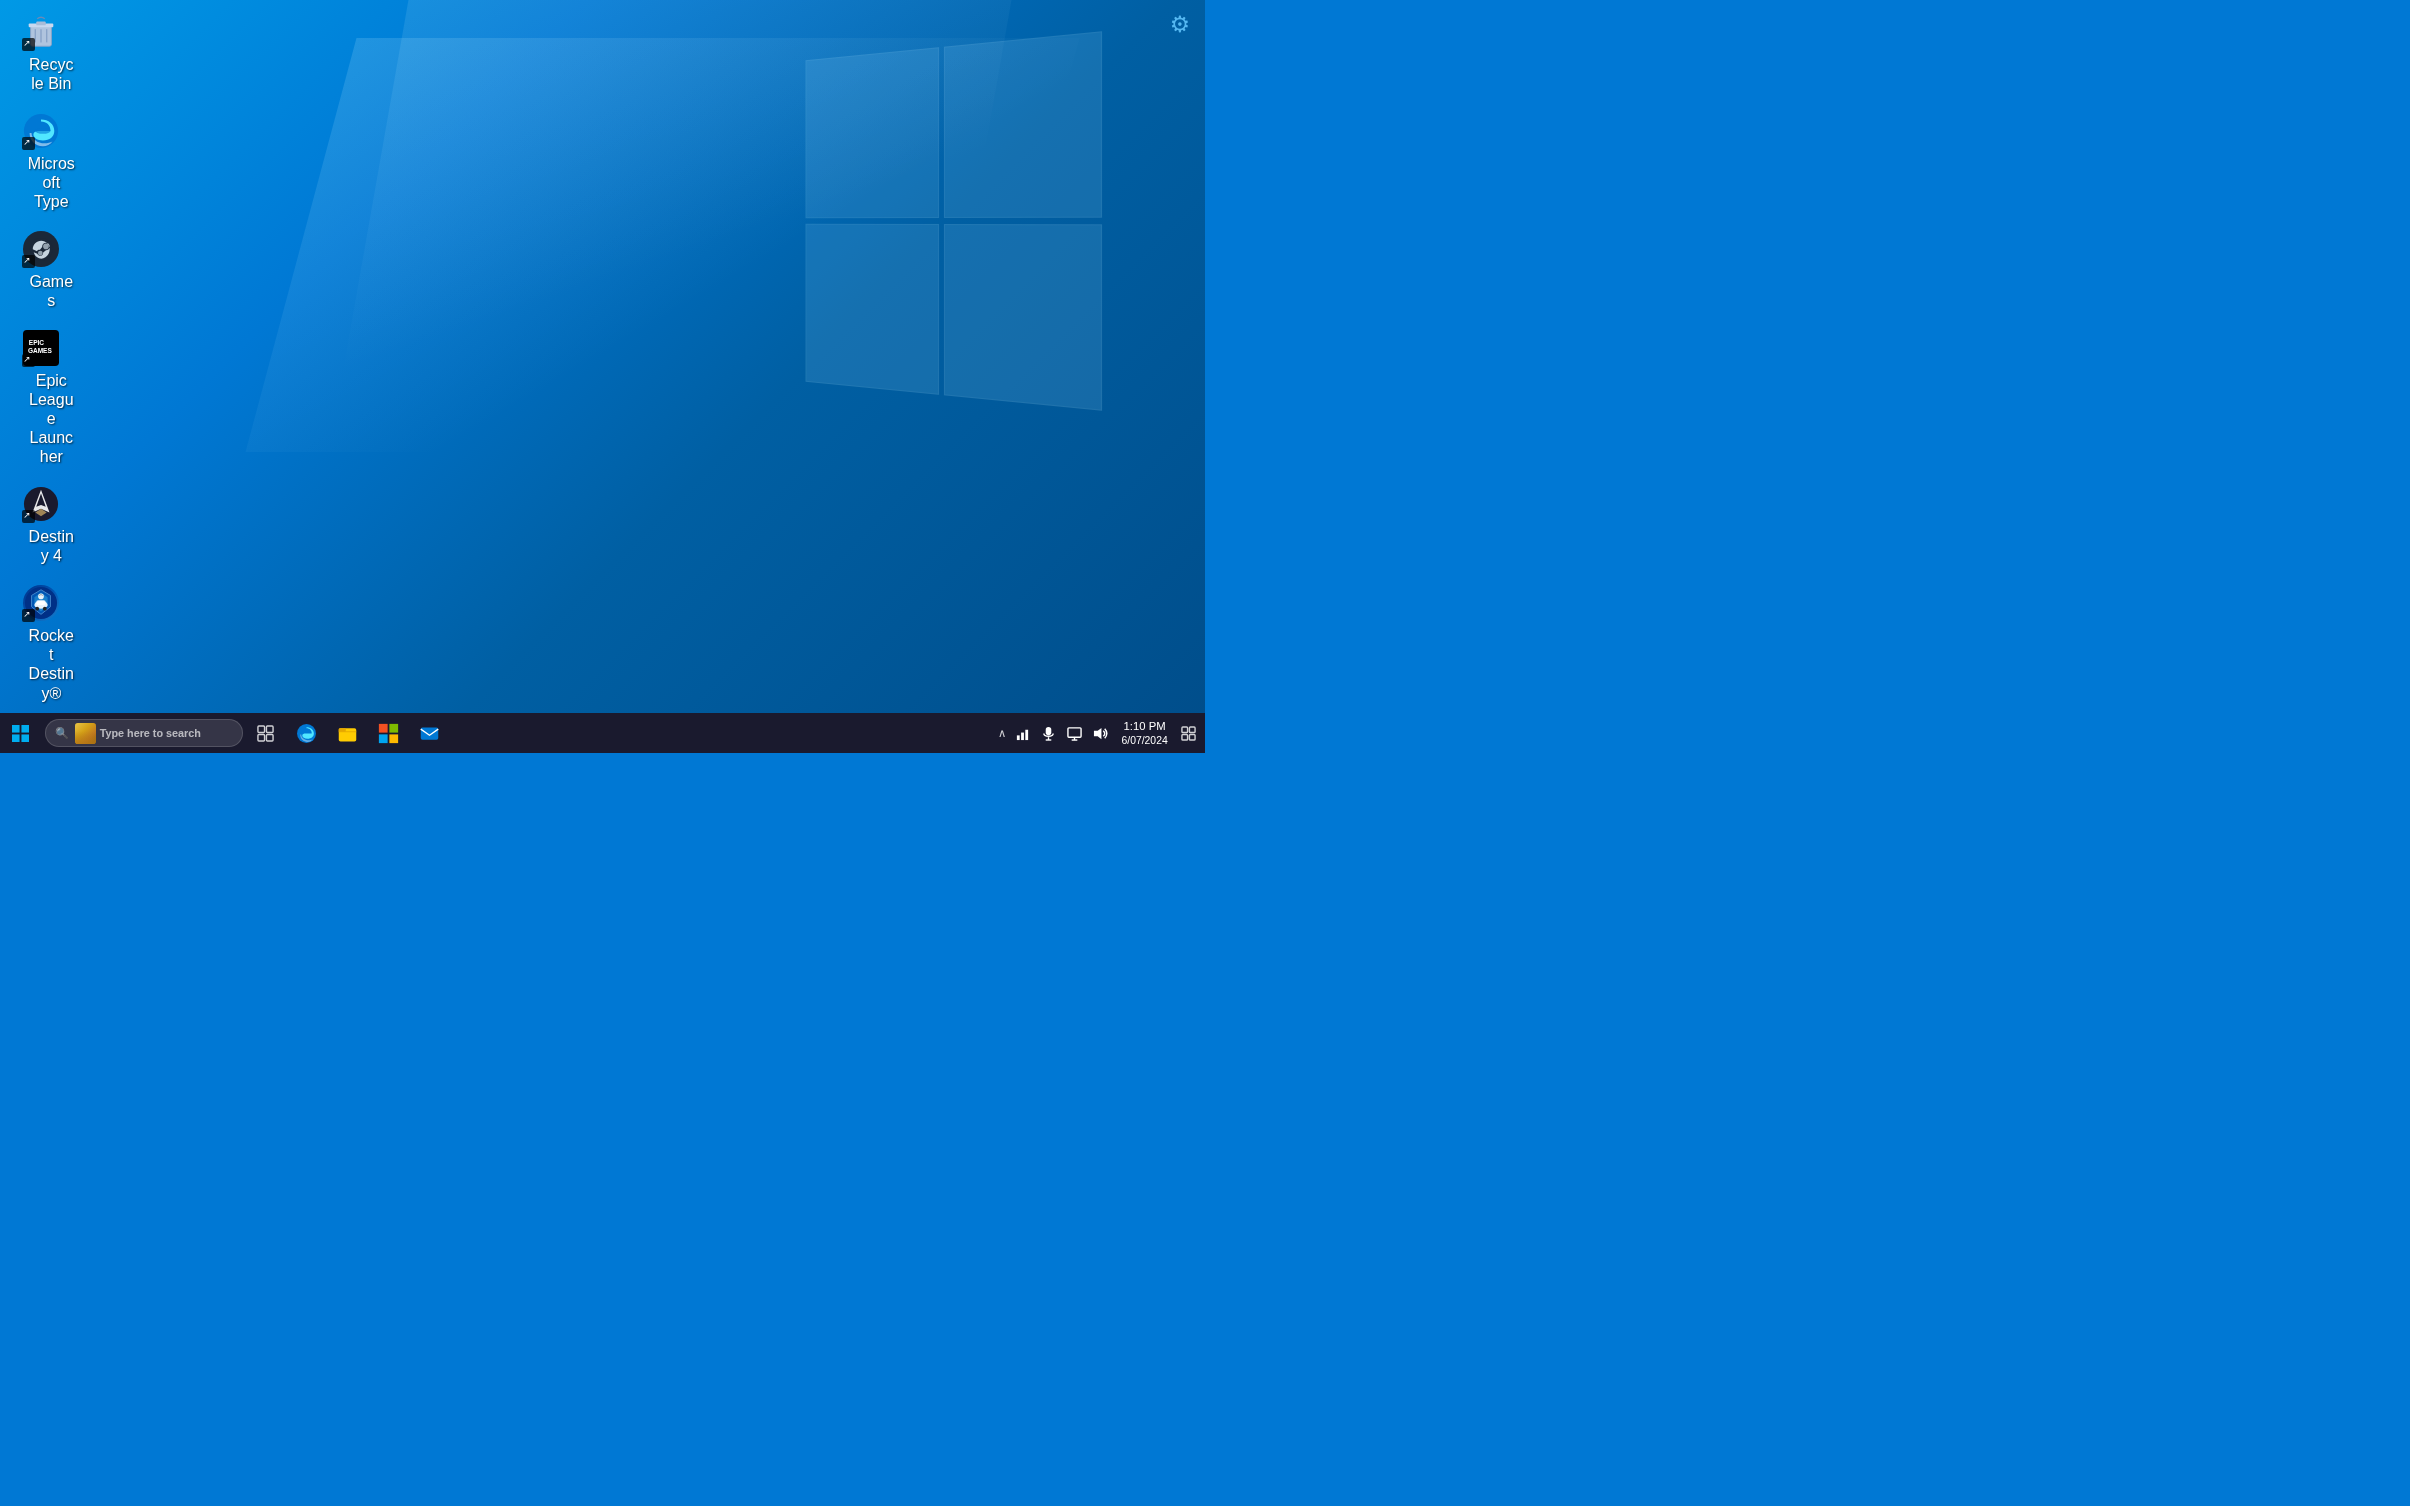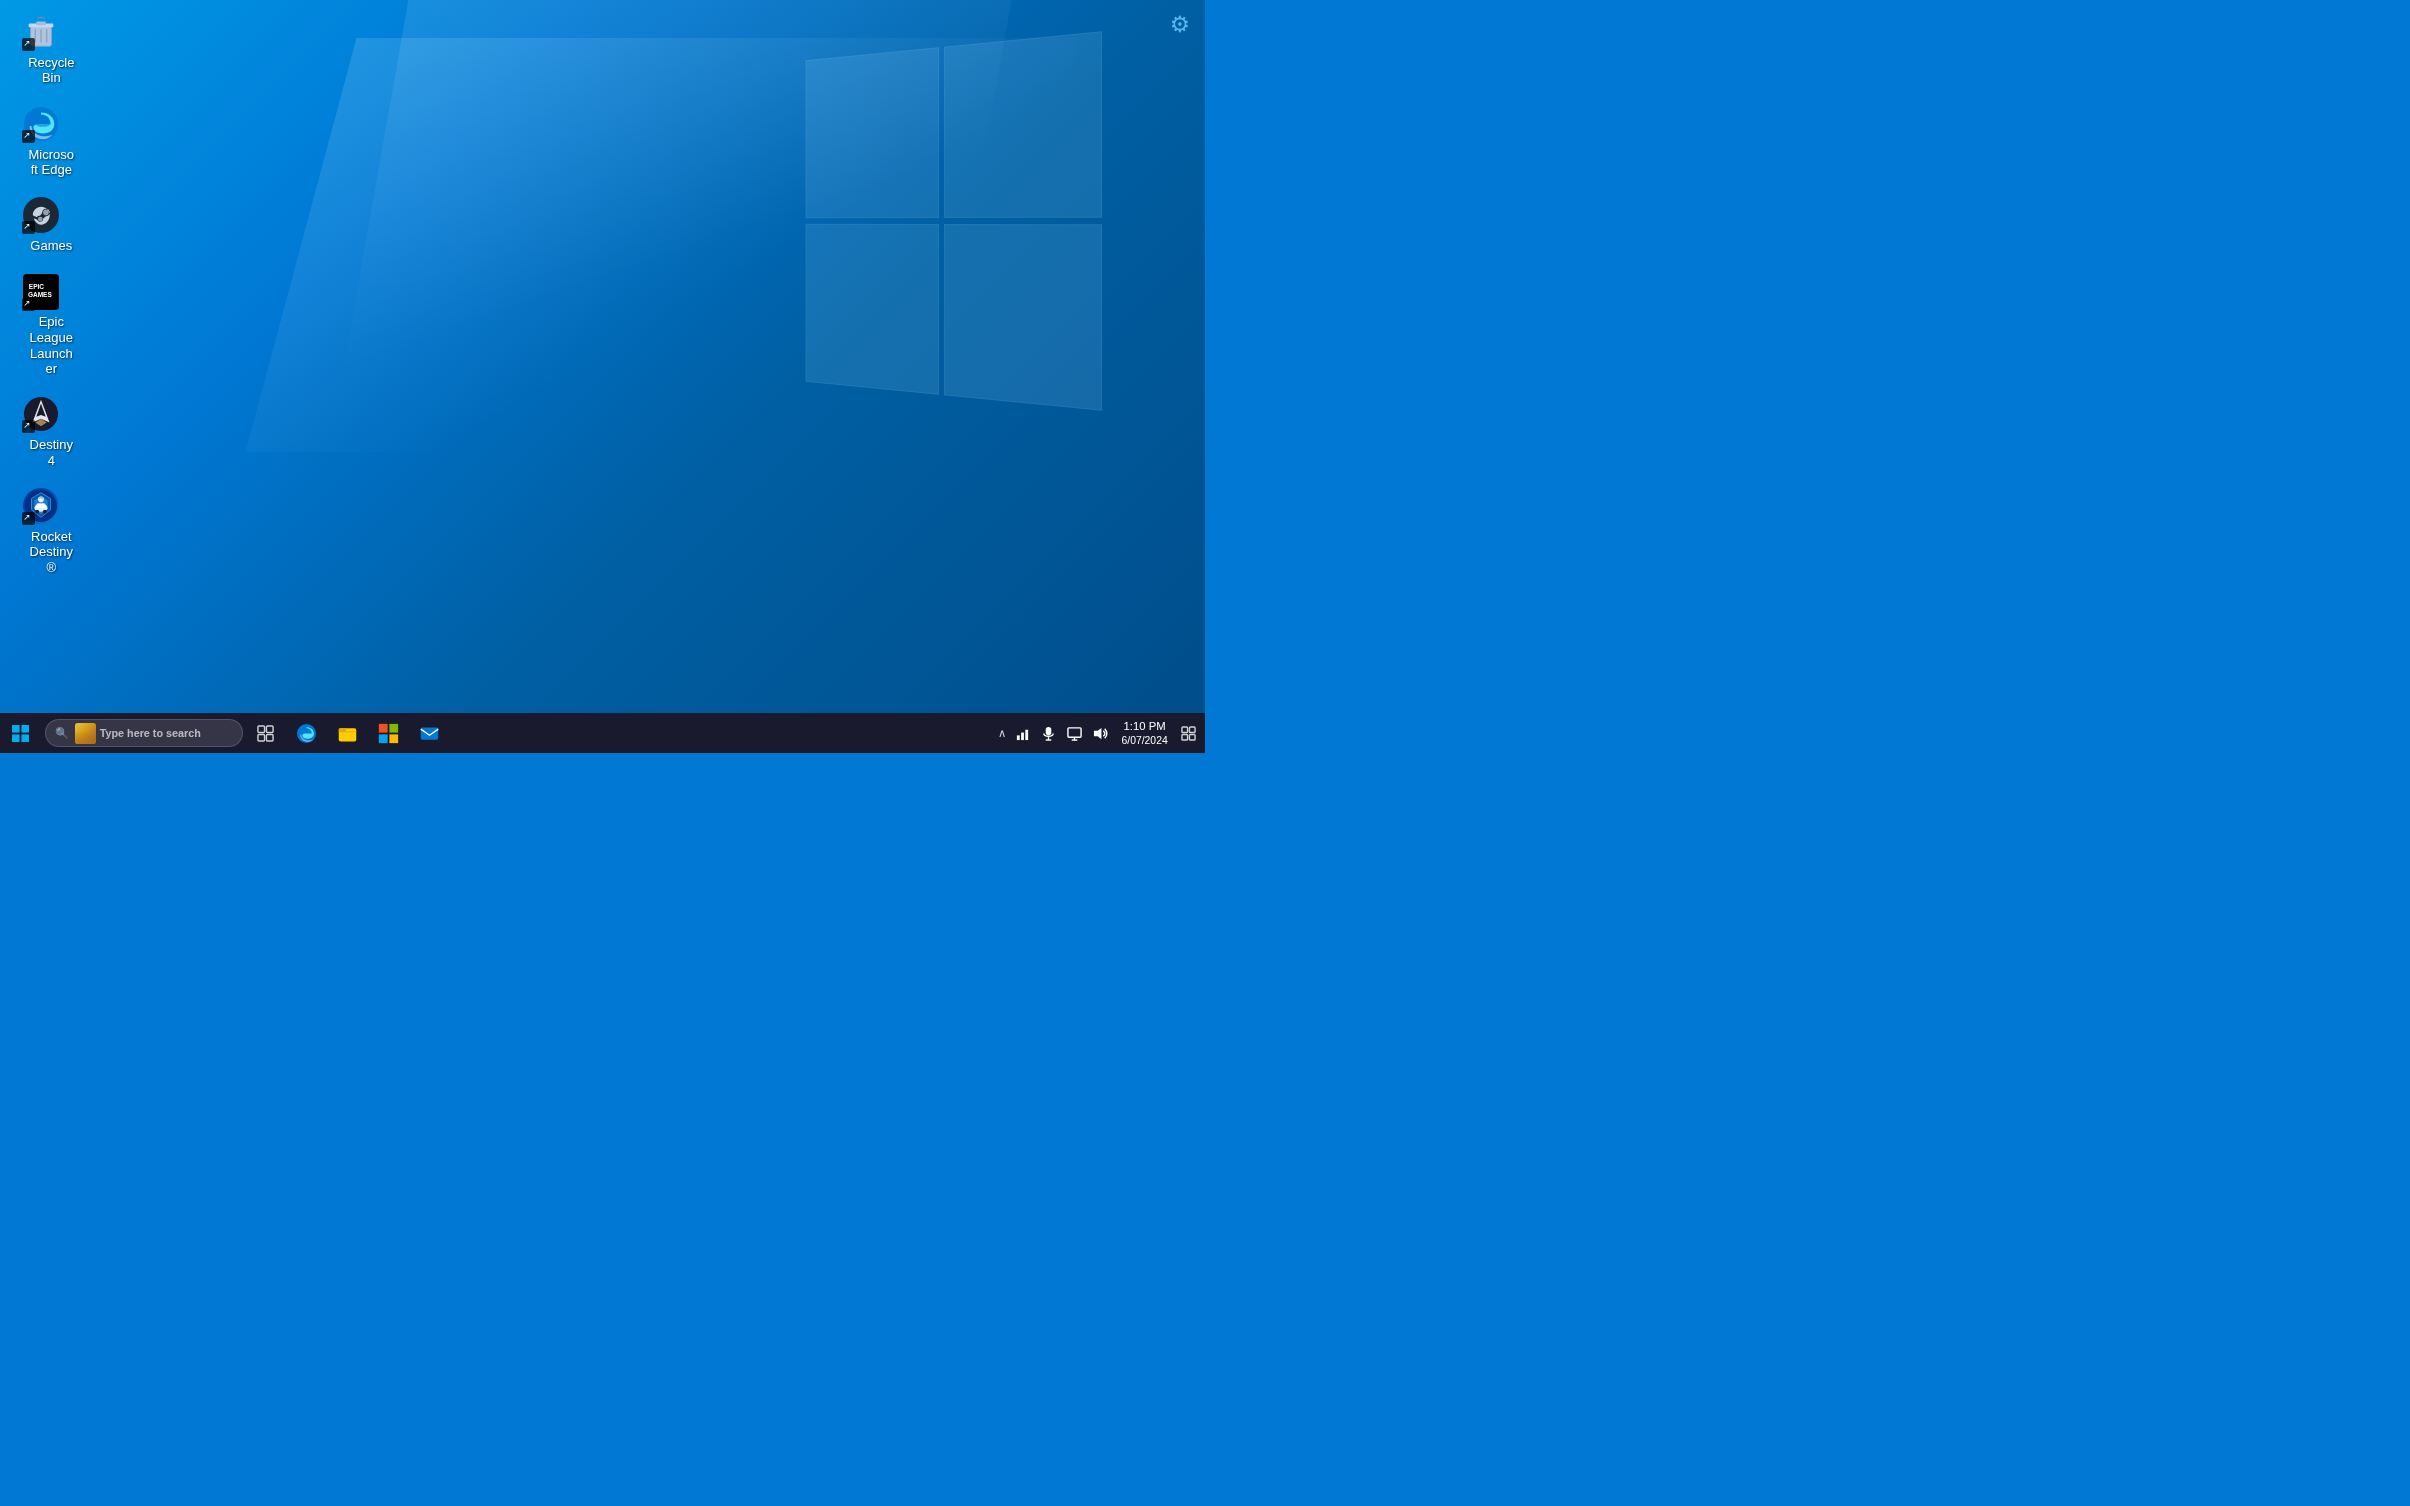--- a/index.html
+++ b/index.html
@@ -106,21 +106,21 @@
       height: 38px;
       display: flex;
       align-items: center;
       justify-content: center;
       position: relative;
       margin-bottom: 3.8px;
     }
 
     .icon-label {
       color: white;
-      font-size: 13px;
+      font-size: 16px;
       text-align: center;
       text-shadow: 0.9px 0.9px 1.9px rgba(0,0,0,0.7);
       line-height: 1.2;
       word-break: break-word;
       padding-left: 20px;
     }
 
     
     .recycle-bin-icon {
       width: 36px;
@@ -416,21 +416,21 @@
     <div class="desktop-icon">
       <div class="icon-img">
         <svg class="edge-icon-svg" viewBox="0 0 40 40" xmlns="http://www.w3.org/2000/svg">
           <circle cx="20" cy="20" r="18" fill="#0078d4"></circle>
           <path d="M20 8 C28 8 34 13 34 20 C34 26 29 30 22 30 C16 30 12 27 12 24 C12 21 15 20 18 20 L30 20 C30 14 26 10 20 10 Z" fill="#50e6ff"></path>
           <path d="M8 22 C8 30 14 36 22 36 C26 36 30 34 32 31 C30 32 27 33 24 33 C16 33 10 28 10 22 Z" fill="white" opacity="0.5"></path>
           <ellipse cx="22" cy="20" rx="8" ry="3" fill="#0078d4" opacity="0.6"></ellipse>
         </svg>
         <div class="shortcut-arrow"></div>
       </div>
-      <span class="icon-label">Microsoft Edge</span>
+      <span class="icon-label">Microsoft Type</span>
     </div>
 
     <div class="desktop-icon">
       <div class="icon-img">
         <div class="steam-icon-circle">
           <svg width="24.5" height="24.5" viewBox="0 0 26 26" xmlns="http://www.w3.org/2000/svg">
             <circle cx="13" cy="13" r="12" fill="#1b2838"></circle>
             <path d="M13 4 C8 4 4 8 4 13 L8.5 15 C9 14 10 13.5 11 13.5 C11.2 13.5 11.4 13.5 11.6 13.6 L14 10.5 C14 10.3 14 10.1 14 10 C14 7.8 15.8 6 18 6 C20.2 6 22 7.8 22 10 C22 12.2 20.2 14 18 14 L15 16.4 C15 16.6 15 16.8 15 17 C15 18.7 13.7 20 12 20 C10.5 20 9.2 19 8.8 17.7 L5 16.2 C6 20 9.2 23 13 23 C18 23 22 18 22 13 C22 8 18 4 13 4 Z" fill="#c6d4df"></path>
             <circle cx="18" cy="10" r="3" fill="#c6d4df" opacity="0.7"></circle>
             <circle cx="12" cy="17" r="2.5" fill="#c6d4df" opacity="0.7"></circle>

